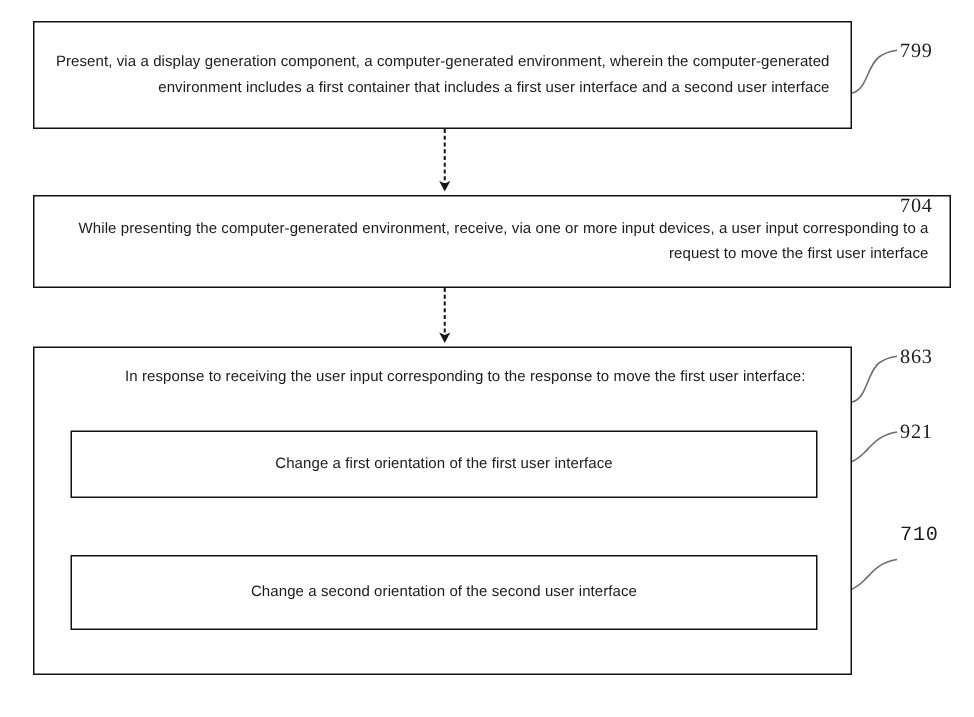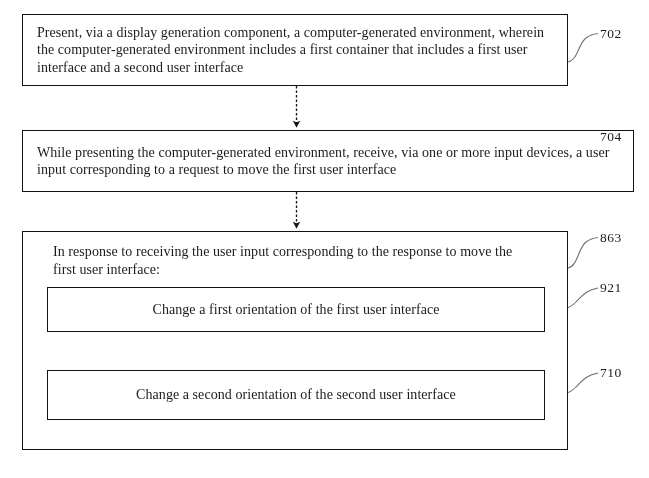--- a/index.html
+++ b/index.html
@@ -28,23 +28,23 @@
     position: absolute;
     box-sizing: border-box;
     border: 1.6px solid #131313;
     background: #ffffff;
     display: flex;
     align-items: center;
     justify-content: center;
   }
   .node-text {
     display: block;
-    text-align: left;
-    font-family: Liberation Serif, serif;
-    font-size: 14px;
+    text-align: right;
+    font-family: Liberation Sans, sans-serif;
+    font-size: 10px;
     line-height: 17.5px;
     color: #1b1b1b;
     letter-spacing: 0.06px;
     padding: 0 14px;
   }
   #box-702 { left: 22px; top: 14px; width: 546px; height: 72px; }
   #box-704 { left: 22px; top: 130px; width: 612px; height: 62px; }
   #box-706 {
     left: 22px; top: 231px; width: 546px; height: 219px;
     display: block;
@@ -62,21 +62,21 @@
     font-family: "Liberation Serif", "DejaVu Serif", serif;
     font-size: 13.5px;
     color: #1b1b1b;
     letter-spacing: 0.5px;
     white-space: nowrap;
   }
   #label-702 { left: 600px; top: 26px; }
   #label-704 { left: 600px; top: 129px; }
   #label-706 { left: 600px; top: 230px; }
   #label-708 { left: 600px; top: 280px; }
-  #label-710 { left: 600px; top: 365px; }
+  #label-710 { left: 600px; top: 350px; font-family: Liberation Mono, monospace; }
 </style>
 </head>
 <body>
 
 <div id="page">
 
   <svg id="figure-svg" viewBox="0 0 649 478" aria-hidden="true">
     <defs>
       <marker id="arrowhead" markerWidth="9" markerHeight="9" refX="3.2" refY="4.5" orient="auto" markerUnits="userSpaceOnUse">
         <path d="M 0.4 0.8 L 7.4 4.5 L 0.4 8.2 L 2.0 4.5 Z" fill="#171717"></path>
@@ -119,19 +119,19 @@
   </div>
 
   <div class="node-box" id="box-708">
     <span class="node-text">Change a first orientation of the first user interface</span>
   </div>
 
   <div class="node-box" id="box-710">
     <span class="node-text">Change a second orientation of the second user interface</span>
   </div>
 
-  <span class="ref-label" id="label-702">702</span>
+  <span class="ref-label" id="label-702">799</span>
   <span class="ref-label" id="label-704">704</span>
   <span class="ref-label" id="label-706">863</span>
   <span class="ref-label" id="label-708">921</span>
   <span class="ref-label" id="label-710">710</span>
 
 </div>
 
 </body></html>

